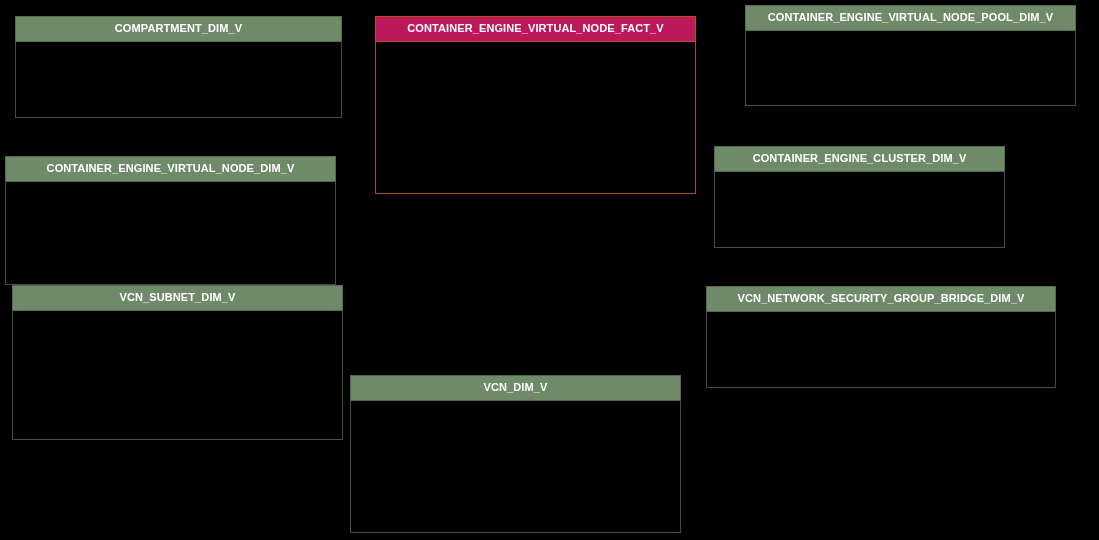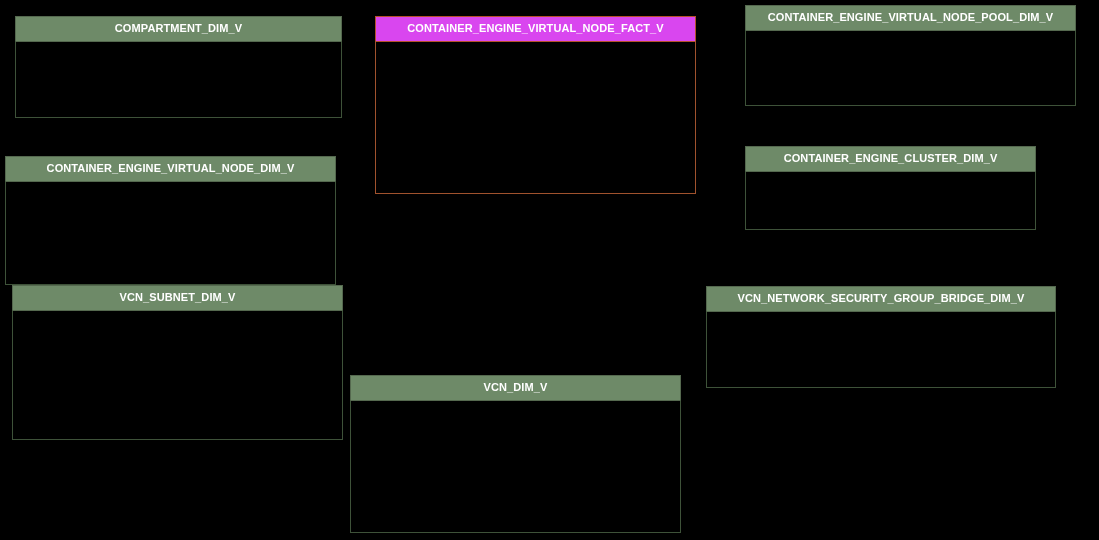--- a/index.html
+++ b/index.html
@@ -46,21 +46,21 @@
     background: #6e8a68;
     border: 1px solid #55694f;
     border-bottom: none;
   }
   .dim .entity-body {
     border: 1px solid #3e5239;
     border-top: 1px solid #55694f;
   }
   
   .fact .entity-header {
-    background: #d946ef;
+    background: #be185d;
     border: 1px solid #b5512a;
     border-bottom: none;
   }
   .fact .entity-body {
     border: 1px solid #a0522d;
     border-top: 1px solid #b5512a;
   }
   .entity-columns {
     list-style: none;
     margin: 0;
@@ -88,21 +88,21 @@
       <div class="entity-body">
         <ul class="entity-columns"></ul>
       </div>
     </div>
     <div class="entity dim" style="left: 5px; top: 136px; width: 331px; height: 129px; margin-top: 20px;">
       <div class="entity-header">CONTAINER_ENGINE_VIRTUAL_NODE_DIM_V</div>
       <div class="entity-body">
         <ul class="entity-columns"></ul>
       </div>
     </div>
-    <div class="entity dim" style="left: 745px; top: 146px; width: 291px; height: 84px;">
+    <div class="entity dim" style="left: 714px; top: 146px; width: 291px; height: 102px;">
       <div class="entity-header">CONTAINER_ENGINE_CLUSTER_DIM_V</div>
       <div class="entity-body">
         <ul class="entity-columns"></ul>
       </div>
     </div>
     <div class="entity dim" style="left: 12px; top: 285px; width: 331px; height: 155px;">
       <div class="entity-header">VCN_SUBNET_DIM_V</div>
       <div class="entity-body">
         <ul class="entity-columns"></ul>
       </div>

